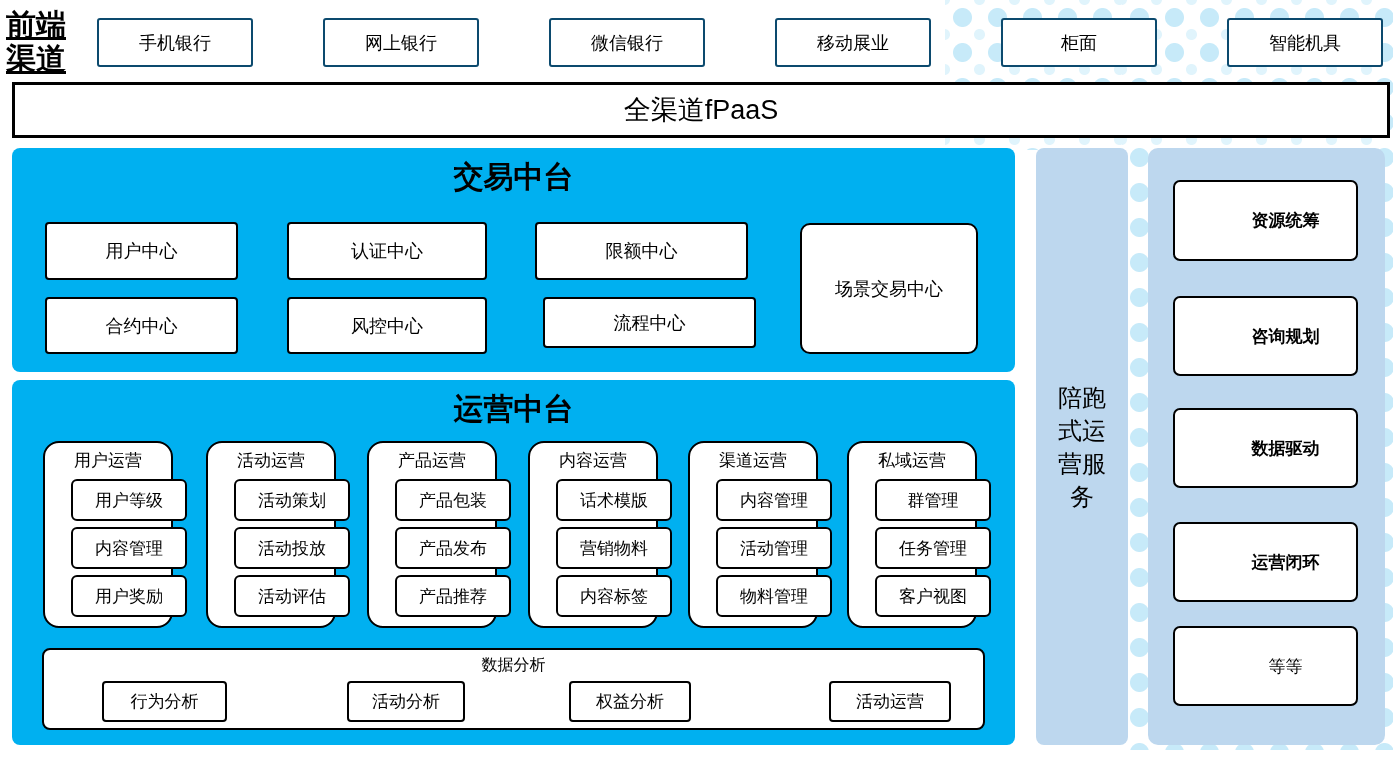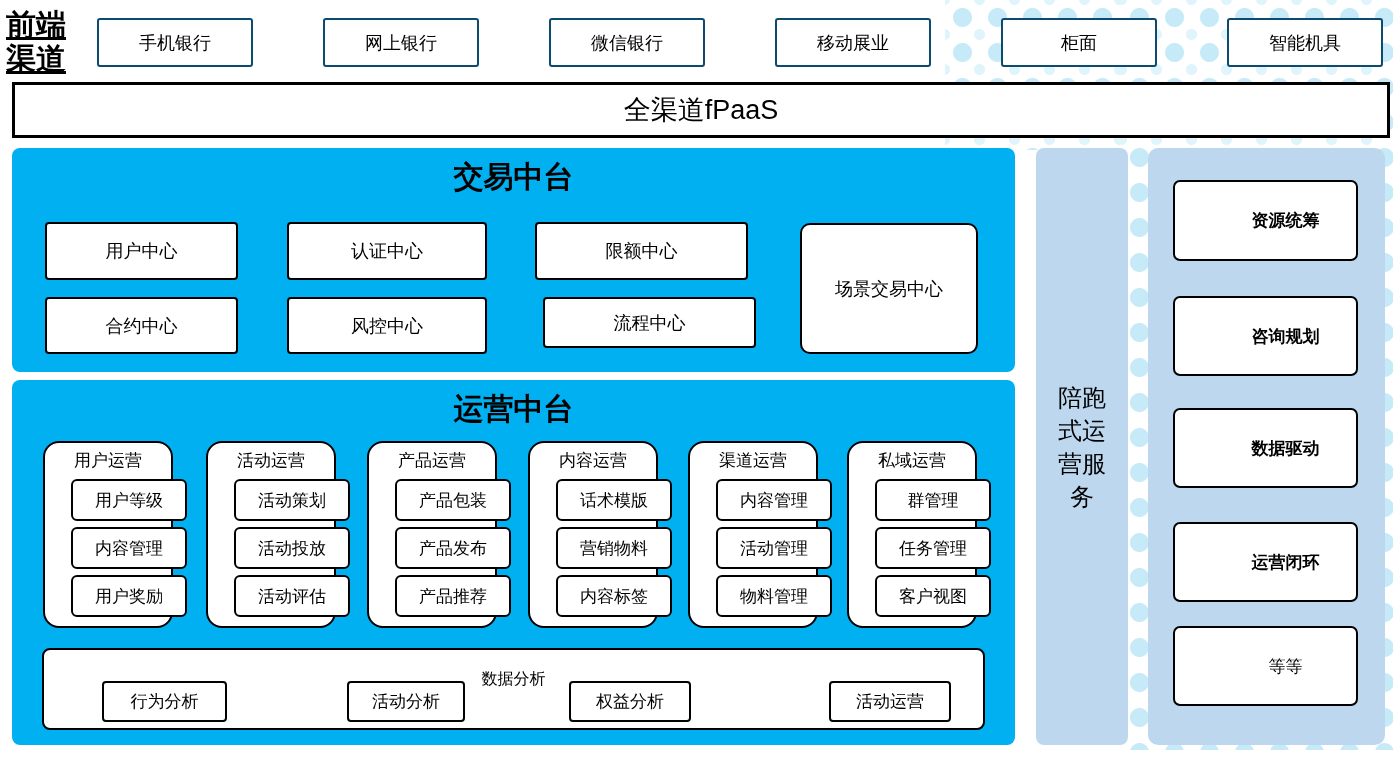--- a/index.html
+++ b/index.html
@@ -60,21 +60,21 @@
   .group-title{font-size:17px;font-weight:500;margin-bottom:7px;}
   .group-item{
     width:116px;height:42px;margin-bottom:6px;flex:0 0 auto;
     background:#fff;border:2px solid #000;border-radius:6px;box-sizing:border-box;
     display:flex;align-items:center;justify-content:center;font-size:17px;margin-left:42px;
   }
   .analysis{
     position:absolute;left:30px;top:268px;width:943px;height:82px;
     background:#fff;border:2px solid #000;border-radius:8px;box-sizing:border-box;
   }
-  .analysis-title{text-align:center;font-size:16px;padding-top:19px;}
+  .analysis-title{text-align:center;font-size:16px;padding-top:5px;}
   .analysis .wbox{height:41px;top:31px;font-size:17px;}
   .side-strip{
     position:absolute;left:1036px;top:148px;width:92px;height:597px;
     background:#bdd7ee;border-radius:8px;
     display:flex;align-items:center;justify-content:center;
   }
   .side-strip-text{
     width:2em;font-size:24px;line-height:33px;text-align:center;
     word-break:break-all;line-break:anywhere;font-weight:500;
   }

